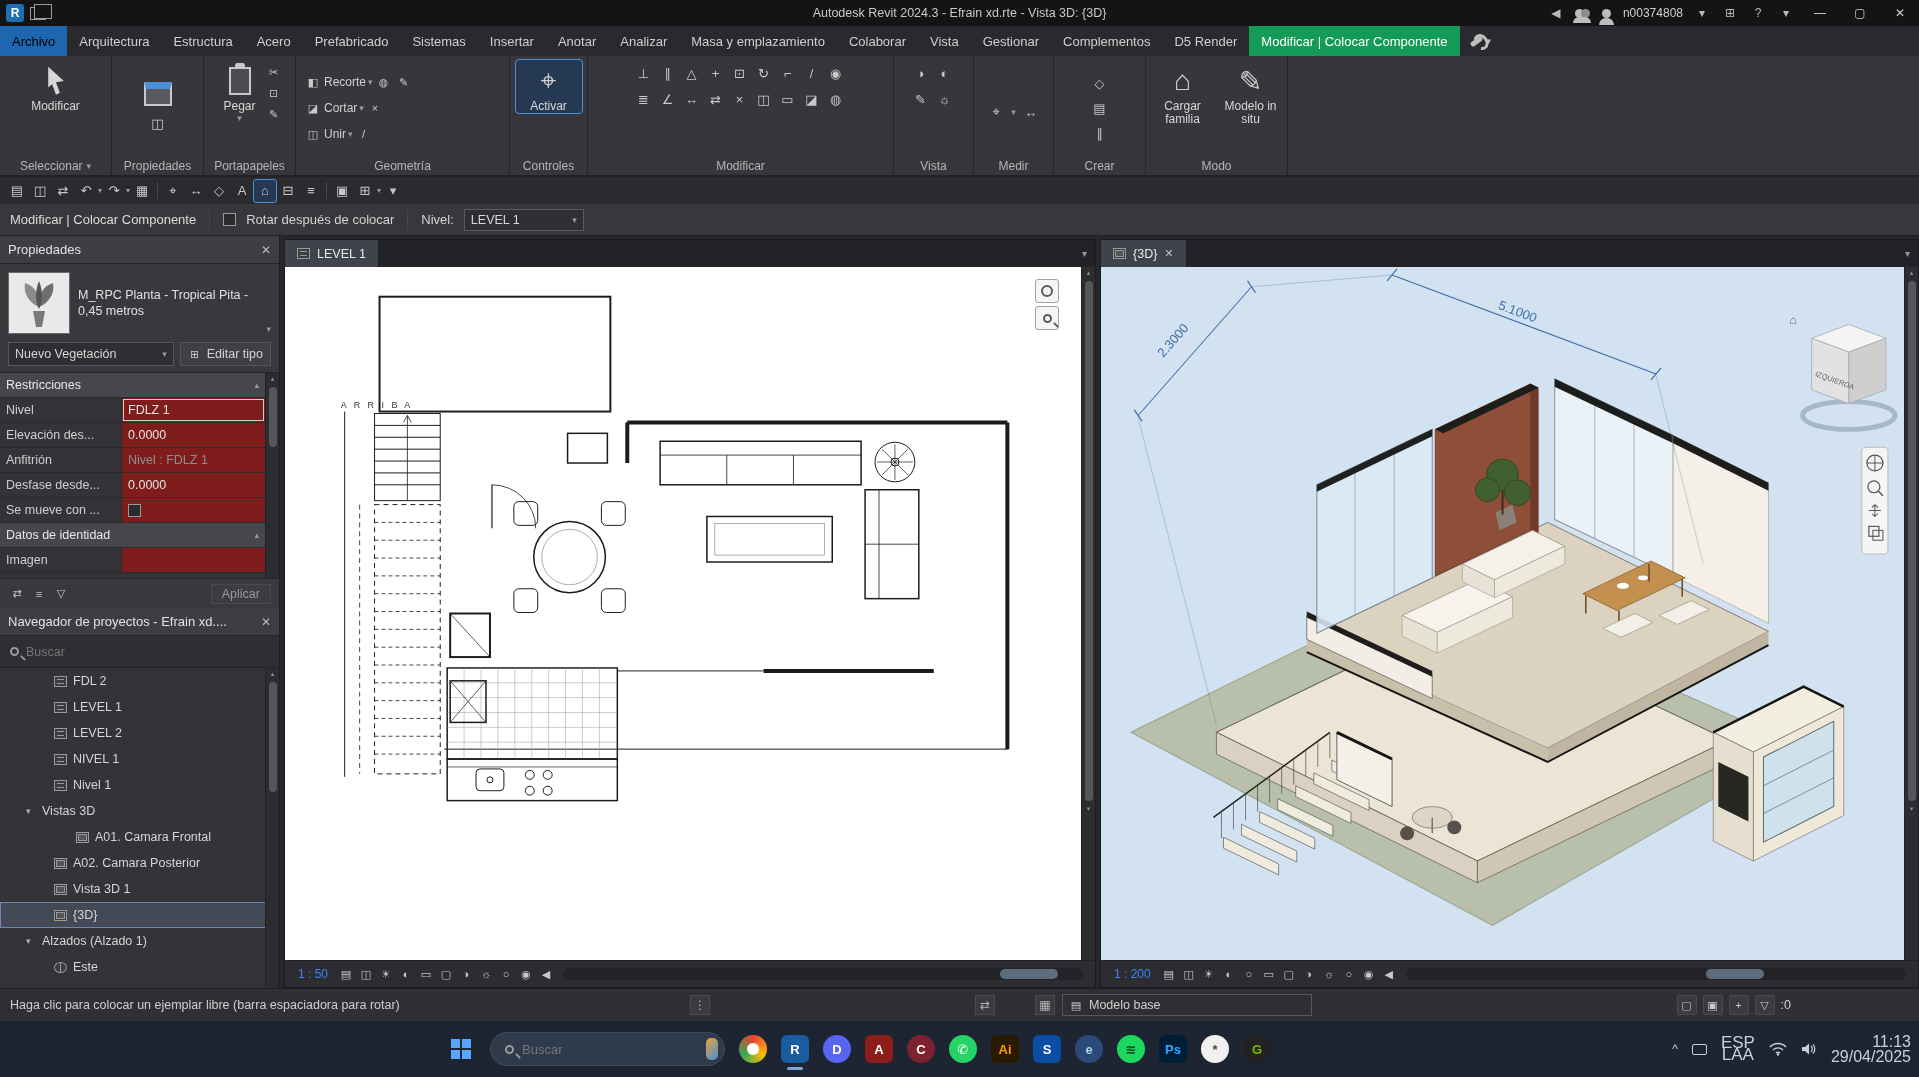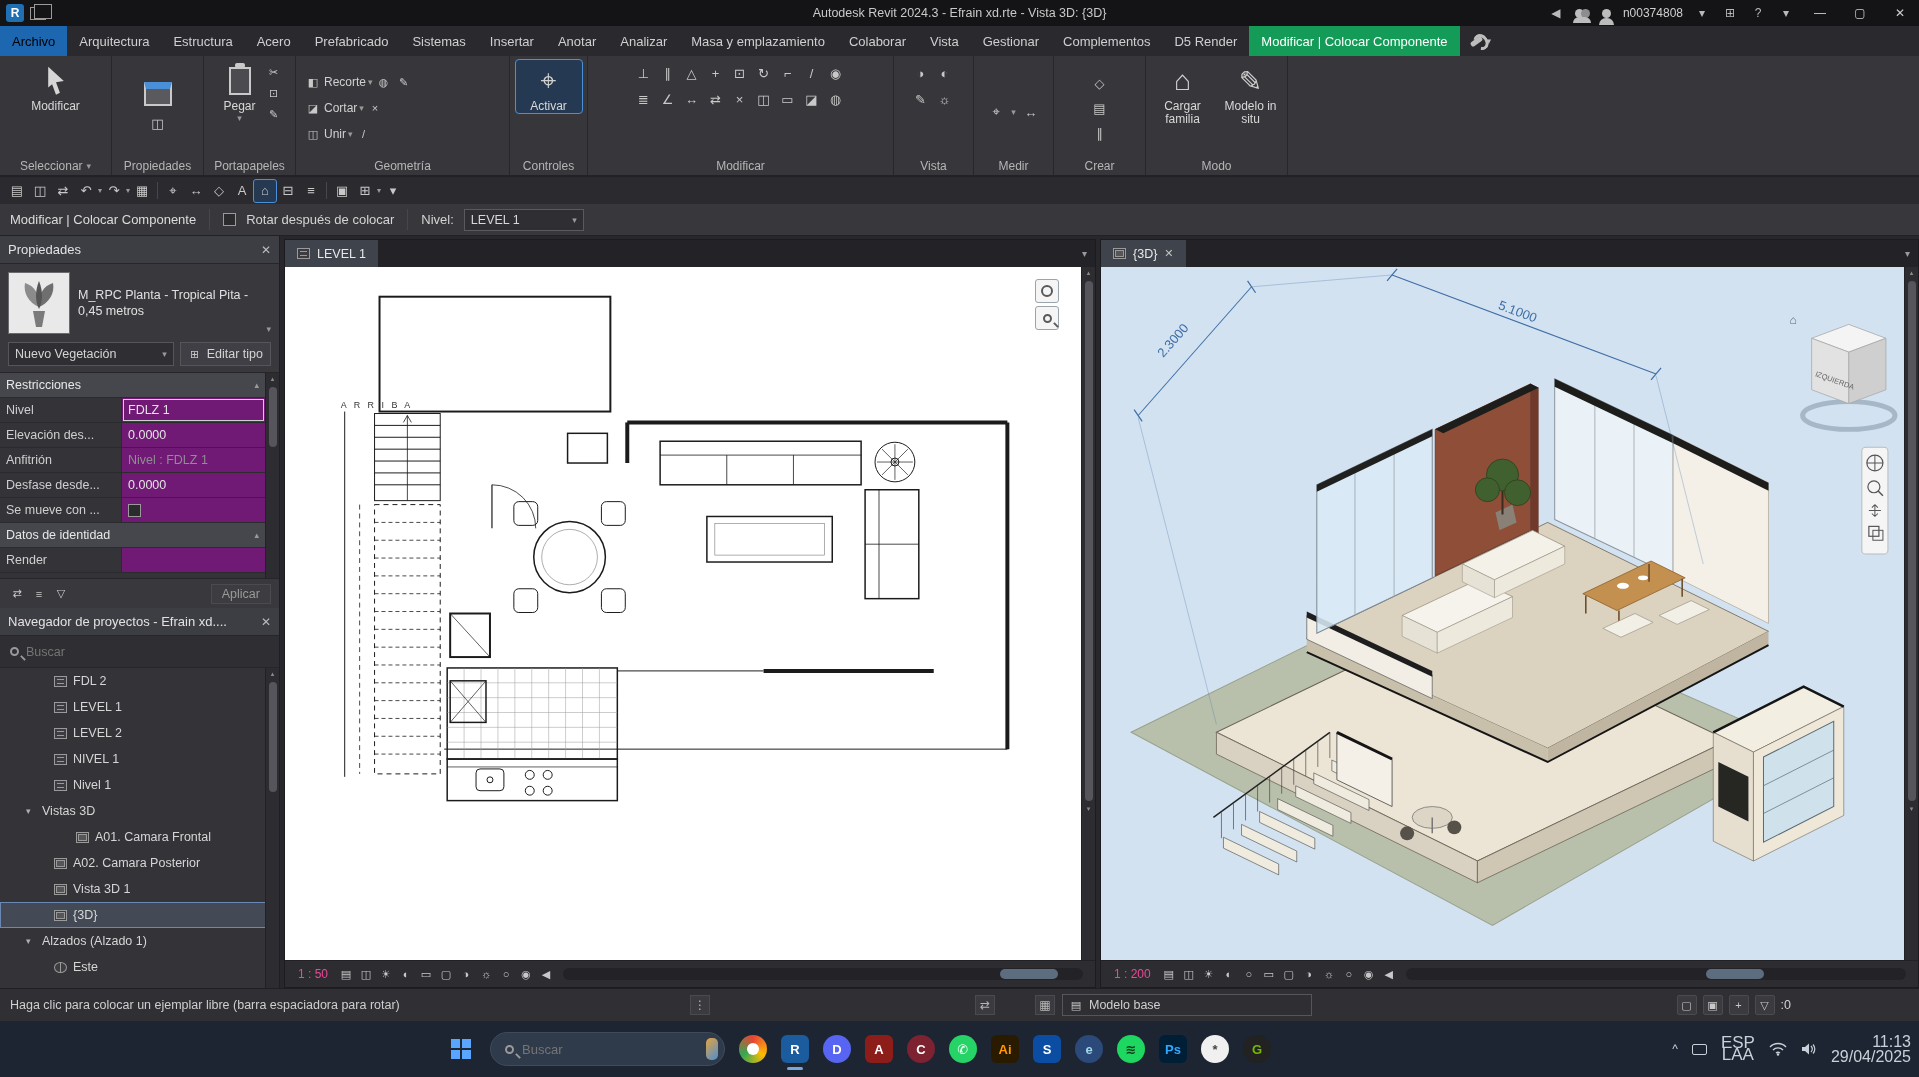--- a/index.html
+++ b/index.html
@@ -82,21 +82,21 @@
   .typename { font-size:12.5px; line-height:16px; color:#e0e0e0; flex:1; }
   .typesel .mini { align-self:flex-end; color:#9a9a9a; font-size:9px; }
   .famrow { display:flex; align-items:center; gap:6px; padding:0 8px 6px; background:#38383d; }
   .famcombo { flex:1; height:24px; background:#2f2f33; border:1px solid #55555a; display:flex; align-items:center; padding:0 6px; font-size:12.5px; }
   .famcombo .mini { margin-left:auto; font-size:9px; color:#9a9a9a; }
   .edittype { height:24px; display:flex; align-items:center; gap:5px; padding:0 7px; border:1px solid #55555a; background:#3f3f45; font-size:12.5px; }
   .gridwrap { flex:1; display:flex; min-height:0; border-top:1px solid #26262a; }
   .pgrid { flex:1; }
   .prow { display:flex; height:25px; border-bottom:1px solid #2b2b2f; }
   .plabel { width:122px; padding:0 6px; display:flex; align-items:center; font-size:12.5px; color:#cfcfcf; border-right:1px solid #2b2b2f; }
-  .pvalue { flex:1; display:flex; align-items:center; padding:0 6px; font-size:12.5px; background:#701a75; color:#e4e4e4; }
+  .pvalue { flex:1; display:flex; align-items:center; padding:0 6px; font-size:12.5px; background:#7f1d1d; color:#e4e4e4; }
   .pvalue.dis { color:#8e8e8e; }
   .pvalue.edit { outline:1px solid #cfcfcf; outline-offset:-2px; }
   .psection { display:flex; height:25px; align-items:center; background:#46464d; padding:0 6px; font-size:12.5px; color:#e8e8e8; border-bottom:1px solid #2b2b2f; }
   .psection .mini { margin-left:auto; font-size:9px; color:#9a9a9a; }
   .slim { width:14px; background:#2d2d31; border-left:1px solid #222226; display:flex; flex-direction:column; align-items:center; }
   .slim .ar { font-size:7px; color:#8a8a8a; line-height:12px; }
   .slim .th { width:8px; flex:0 0 60px; background:#55555b; border-radius:4px; margin-top:2px; }
   .pbottom { height:30px; display:flex; align-items:center; padding:0 8px; gap:4px; background:#38383d; border-top:1px solid #26262a; }
   .apply { margin-left:auto; color:#9a9a9a; font-size:12.5px; padding:2px 10px; border:1px solid #4a4a4f; background:#3c3c41; }
 
@@ -129,21 +129,21 @@
   .wtabbar .endcaret { margin-left:auto; display:flex; align-items:center; padding:0 8px; color:#9a9a9a; font-size:10px; }
   .canvaswrap { flex:1; display:flex; min-height:0; }
   .canvas { flex:1; position:relative; min-width:0; }
   .canvas.white { background:#ffffff; }
   .canvas.blue { background:#d2e2f1; }
   .canvas svg.fill { position:absolute; inset:0; width:100%; height:100%; }
   .vscroll { width:14px; background:#2d2d31; border-left:1px solid #222226; display:flex; flex-direction:column; align-items:center; flex:0 0 auto; }
   .vscroll .ar { font-size:7px; color:#8a8a8a; line-height:12px; }
   .vscroll .th { width:8px; flex:1; max-height:520px; background:#55555b; border-radius:4px; margin:2px 0; }
   .wctrl { height:27px; background:#2d2d31; border-top:1px solid #222226; display:flex; align-items:center; padding:0 6px; gap:2px; font-size:12px; flex:0 0 auto; }
-  .scale { padding:1px 7px; color:#ec4899; display:flex; gap:6px; align-items:flex-end; }
+  .scale { padding:1px 7px; color:#3b82f6; display:flex; gap:6px; align-items:flex-end; }
   .hscroll { flex:1; height:12px; background:#232327; border-radius:6px; margin:0 6px; position:relative; }
   .hscroll .th { position:absolute; top:1px; height:10px; width:58px; background:#5d6d80; border-radius:5px; }
   .planNav { position:absolute; right:22px; top:12px; display:flex; flex-direction:column; gap:3px; }
   .navbtn { width:24px; height:24px; background:rgba(244,244,244,.92); border:1px solid #9aa4ac; border-radius:3px; display:flex; align-items:center; justify-content:center; }
   .navbtn .wheel { width:12px; height:12px; border:2px solid #5a5a5a; border-radius:50%; }
   .navbtn .zoom { width:9px; height:9px; border:2px solid #5a5a5a; border-radius:50%; position:relative; }
   .navbtn .zoom::after { content:""; position:absolute; left:8px; top:8px; width:6px; height:2px; background:#5a5a5a; transform:rotate(45deg); }
 
   
   .statusbar { height:33px; background:#2f2f34; border-top:1px solid #1f1f23; display:flex; align-items:center; position:relative; flex:0 0 auto; font-size:12.5px; }
@@ -488,21 +488,21 @@
             <div class="plabel">Se mueve con ...</div>
             <div class="pvalue">
                 <span class="cb"></span>
               </div>
           </div>
           <div class="psection">
             <span>Datos de identidad</span>
             <span class="mini">▴</span>
           </div>
           <div class="prow">
-            <div class="plabel">Render</div>
+            <div class="plabel">Imagen</div>
             <div class="pvalue">
                 <span></span>
               </div>
           </div>
         </div>
         <div class="slim">
           <span class="ar">▴</span>
           <span class="th"></span>
         </div>
       </div>

